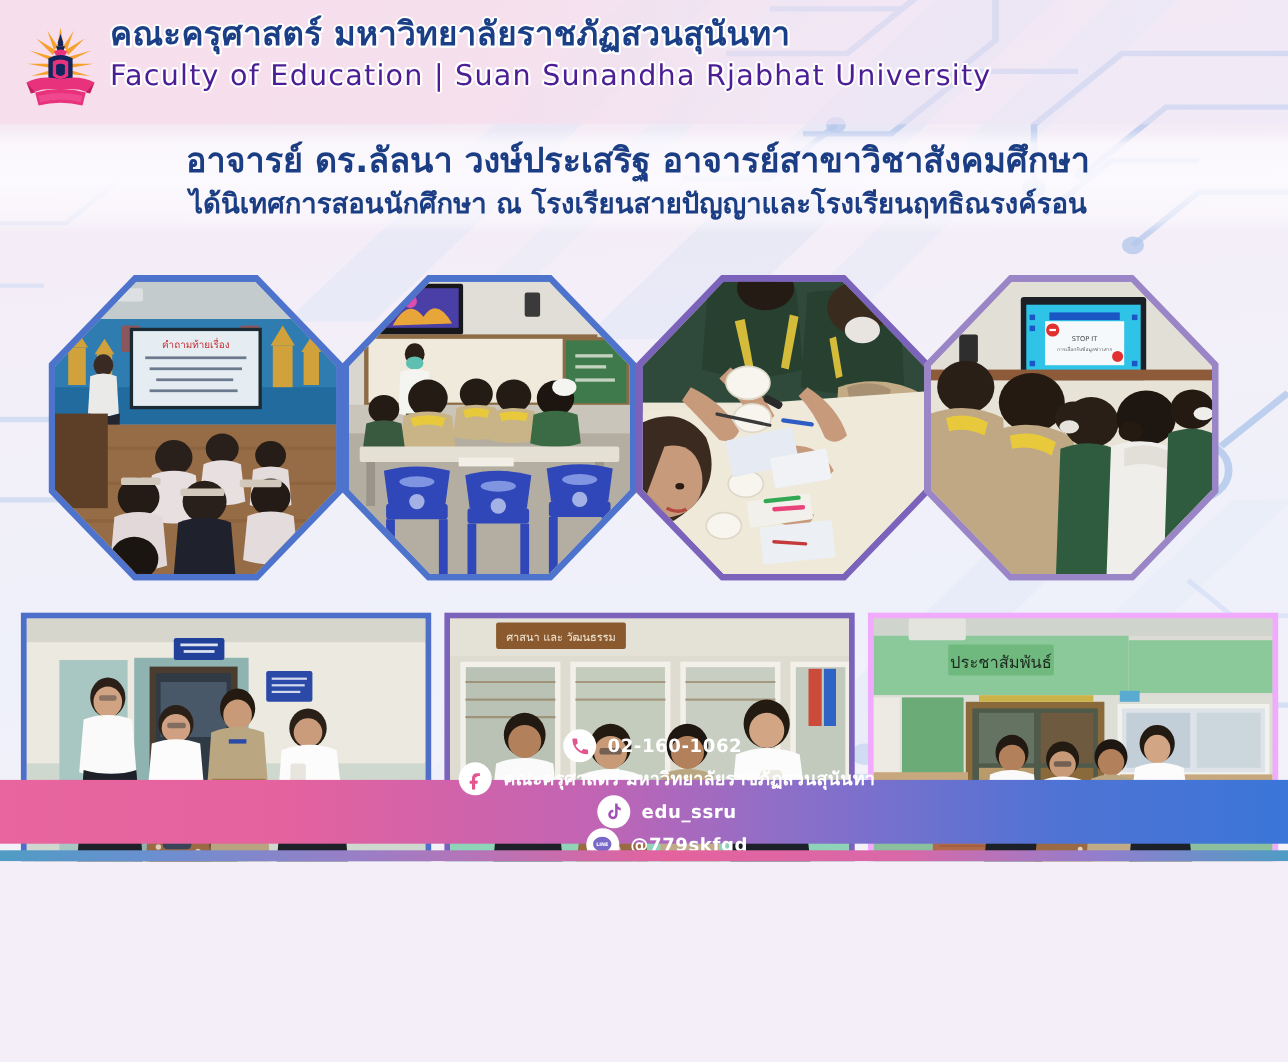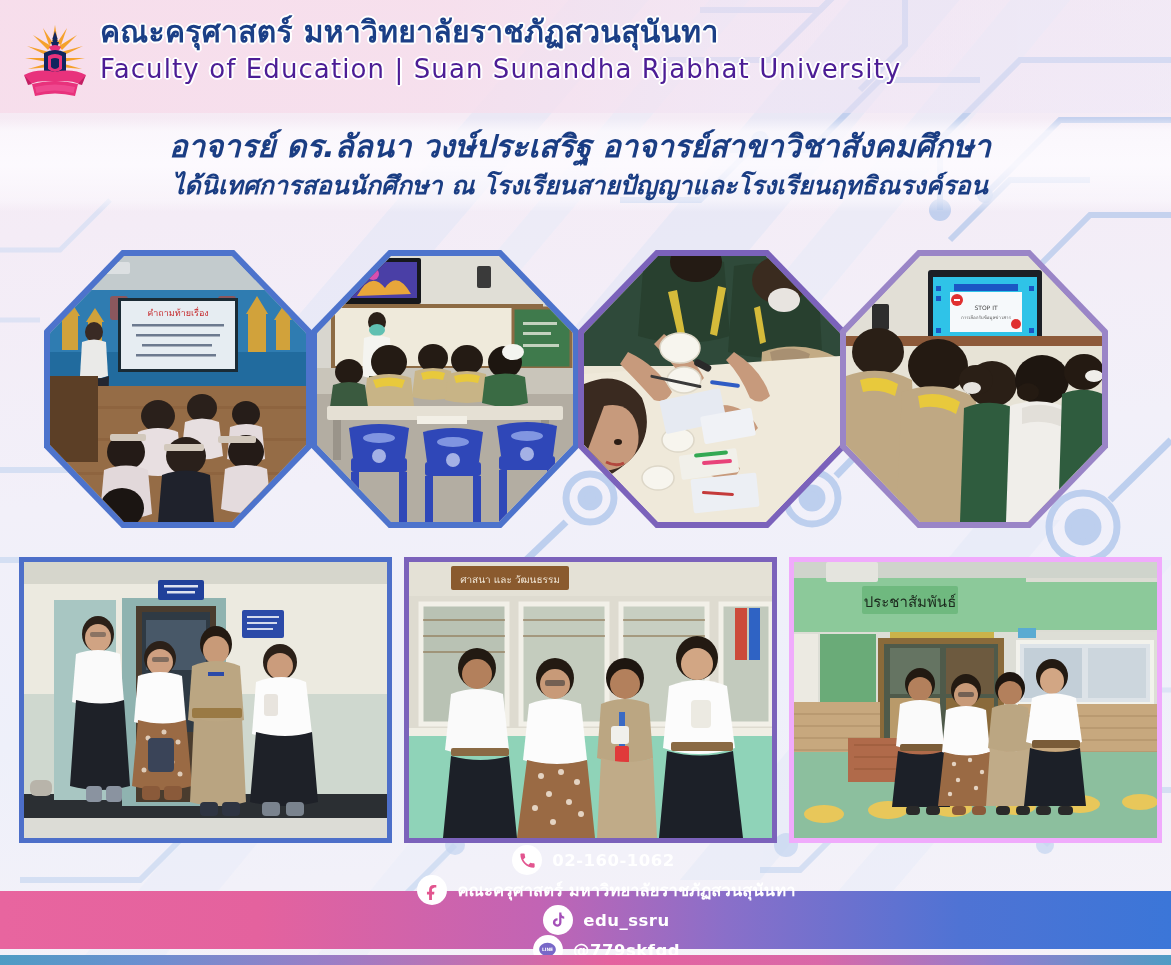--- a/index.html
+++ b/index.html
@@ -9,21 +9,21 @@
     width: 1171px;
     height: 965px;
     overflow: hidden;
     font-family: "DejaVu Sans", "Liberation Sans", sans-serif;
     background: #f3eef7;
   }
 
   #poster {
     position: relative;
     width: 1171px;
-    height: 965px;
+    height: 783px;
     overflow: hidden;
     background: #f4eff8;
   }
 
   
   .bg-base {
     position: absolute;
     inset: 0;
     background:
       linear-gradient(175deg, #f7e9f2 0%, #f4ecf6 22%, #f2f0f9 48%, #eef0fa 70%, #f6f2f8 100%);
@@ -89,21 +89,20 @@
     width: 1171px;
     padding: 6px 25px 8px 14px;
     text-align: center;
     z-index: 4;
     background: linear-gradient(180deg,
       rgba(252,250,254,0.0) 0%,
       rgba(252,250,254,0.80) 14%,
       rgba(253,251,255,0.90) 50%,
       rgba(252,250,254,0.55) 88%,
       rgba(252,250,254,0.0) 100%);
-    font-style: italic;
   }
   .title-line {
     font-size: 31px;
     font-weight: bold;
     color: #1a3d83;
     line-height: 1.42;
     white-space: nowrap;
   }
   .title-line.l2 { font-size: 25px; }
 

